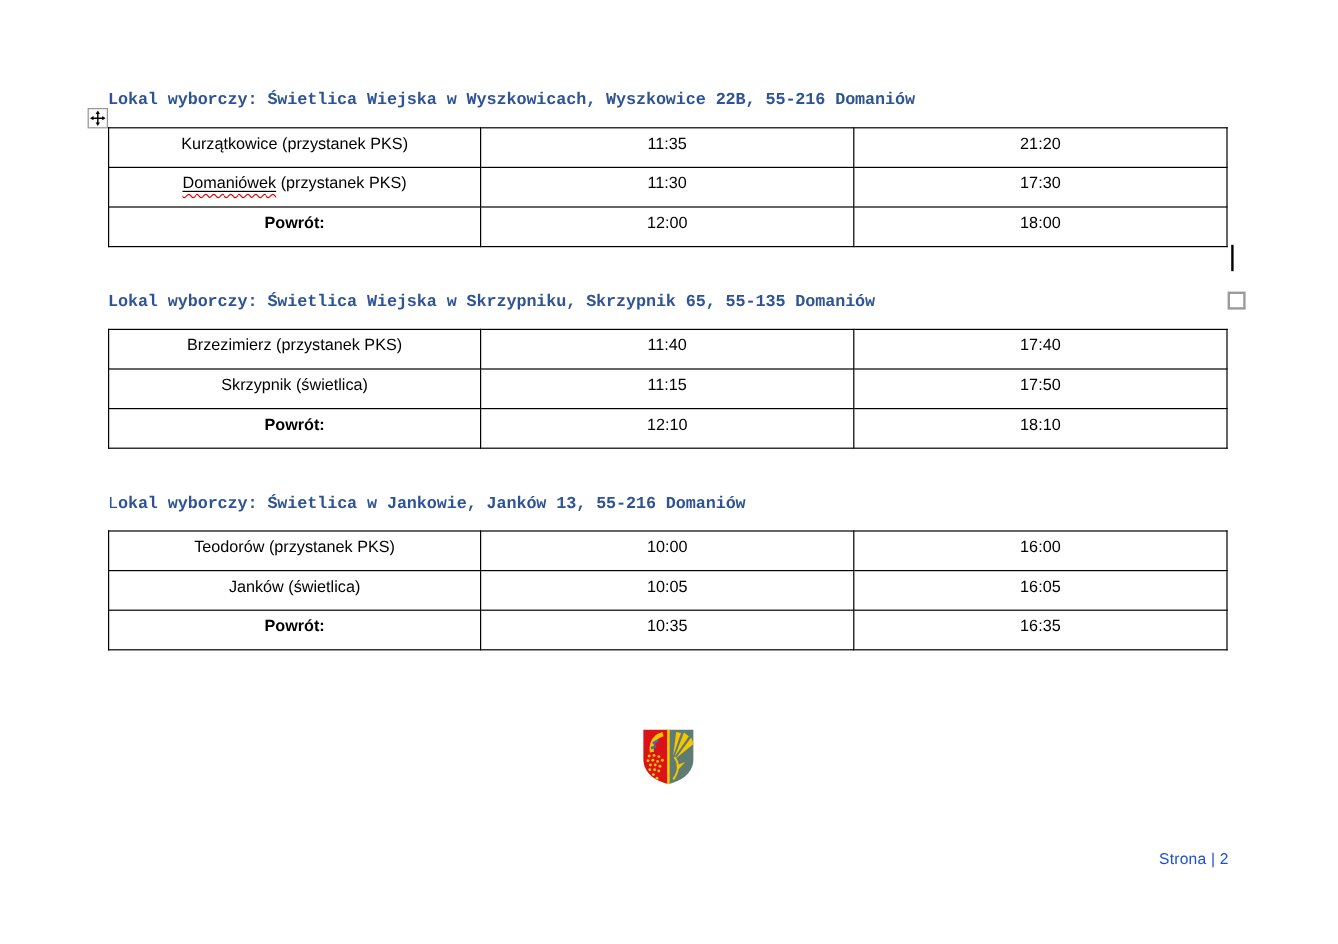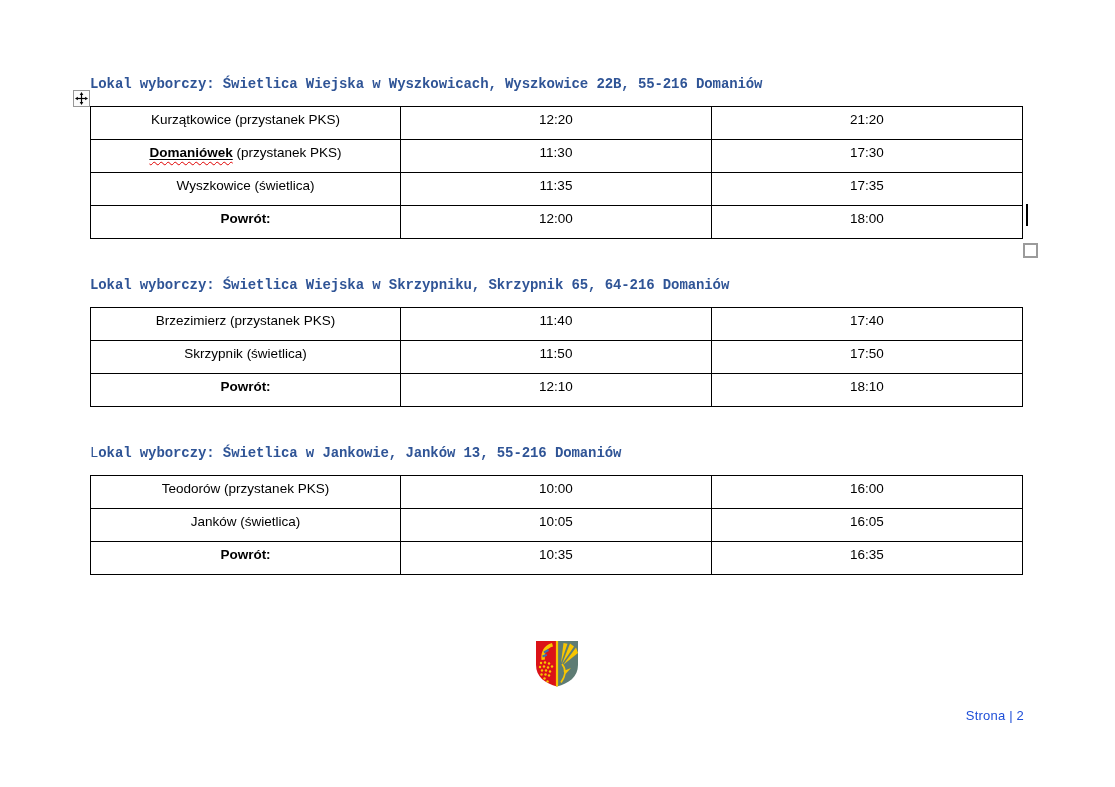--- a/index.html
+++ b/index.html
@@ -15,21 +15,21 @@
   .hl-light{font-weight:normal;}
   .sec + .sec{margin-top:37px;}
   table.schedule{border-collapse:collapse;width:100%;table-layout:fixed;margin-top:13px;}
   table.schedule td{
     border:1.5px solid #000;vertical-align:top;text-align:center;
     font-size:13.5px;line-height:17px;padding:4px 6px 11px 6px;margin-top:19px;
   }
   td.bold{font-weight:bold;}
   .misspelled{
     text-decoration:underline wavy #E00000;
-    text-underline-offset:4px;text-decoration-thickness:1px;font-weight:bold;
+    text-underline-offset:4px;text-decoration-thickness:1px;
   }
   .misspelled .underl{
     text-decoration:underline solid #000;
     text-underline-offset:2px;text-decoration-thickness:1px;
   }
   .move-handle{
     position:absolute;left:73px;top:90px;width:17px;height:17px;
     border:1px solid #979797;background:#fbfbfb;box-sizing:border-box;
     display:flex;align-items:center;justify-content:center;cursor:move;
   }
@@ -76,59 +76,54 @@
       <h2 class="section-heading">Lokal wyborczy: Świetlica Wiejska w Wyszkowicach, Wyszkowice 22B, 55-216 Domaniów</h2>
       <table class="schedule">
         <colgroup>
             <col style="width:310px">
             <col style="width:311px">
             <col>
           </colgroup>
         <tbody>
             <tr>
               <td>Kurzątkowice (przystanek PKS)</td>
-              <td>12:20</td>
+              <td>11:35</td>
               <td>21:20</td>
             </tr>
             <tr>
               <td><span class="misspelled"><span class="underl">Domaniówek</span></span>  (przystanek PKS)</td>
               <td>11:30</td>
               <td>17:30</td>
             </tr>
             <tr>
-              <td>Wyszkowice (świetlica)</td>
-              <td>11:35</td>
-              <td>17:35</td>
-            </tr>
-            <tr>
               <td class="bold">Powrót:</td>
               <td>12:00</td>
               <td>18:00</td>
             </tr>
           </tbody>
       </table>
     </section>
 
     <section class="sec">
-      <h2 class="section-heading">Lokal wyborczy: Świetlica Wiejska w Skrzypniku, Skrzypnik 65, 64-216 Domaniów</h2>
+      <h2 class="section-heading">Lokal wyborczy: Świetlica Wiejska w Skrzypniku, Skrzypnik 65, 55-135 Domaniów</h2>
       <table class="schedule">
         <colgroup>
             <col style="width:310px">
             <col style="width:311px">
             <col>
           </colgroup>
         <tbody>
             <tr>
               <td>Brzezimierz (przystanek PKS)</td>
               <td>11:40</td>
               <td>17:40</td>
             </tr>
             <tr>
               <td>Skrzypnik (świetlica)</td>
-              <td>11:50</td>
+              <td>11:15</td>
               <td>17:50</td>
             </tr>
             <tr>
               <td class="bold">Powrót:</td>
               <td>12:10</td>
               <td>18:10</td>
             </tr>
           </tbody>
       </table>
     </section>

